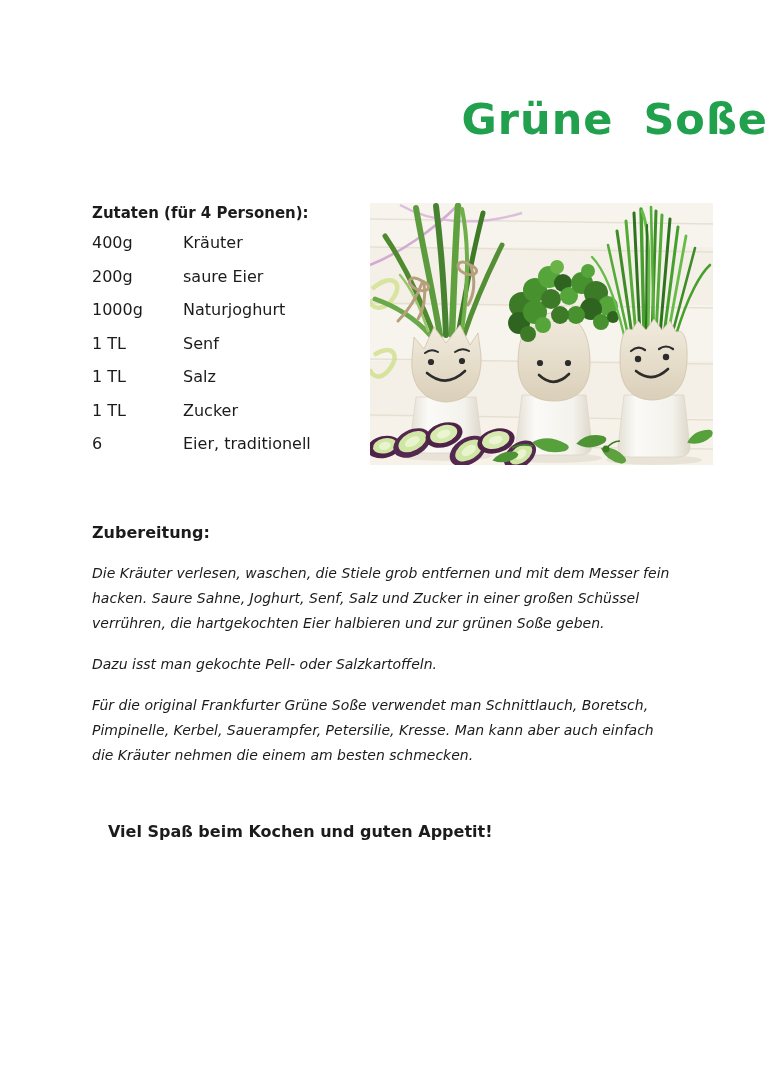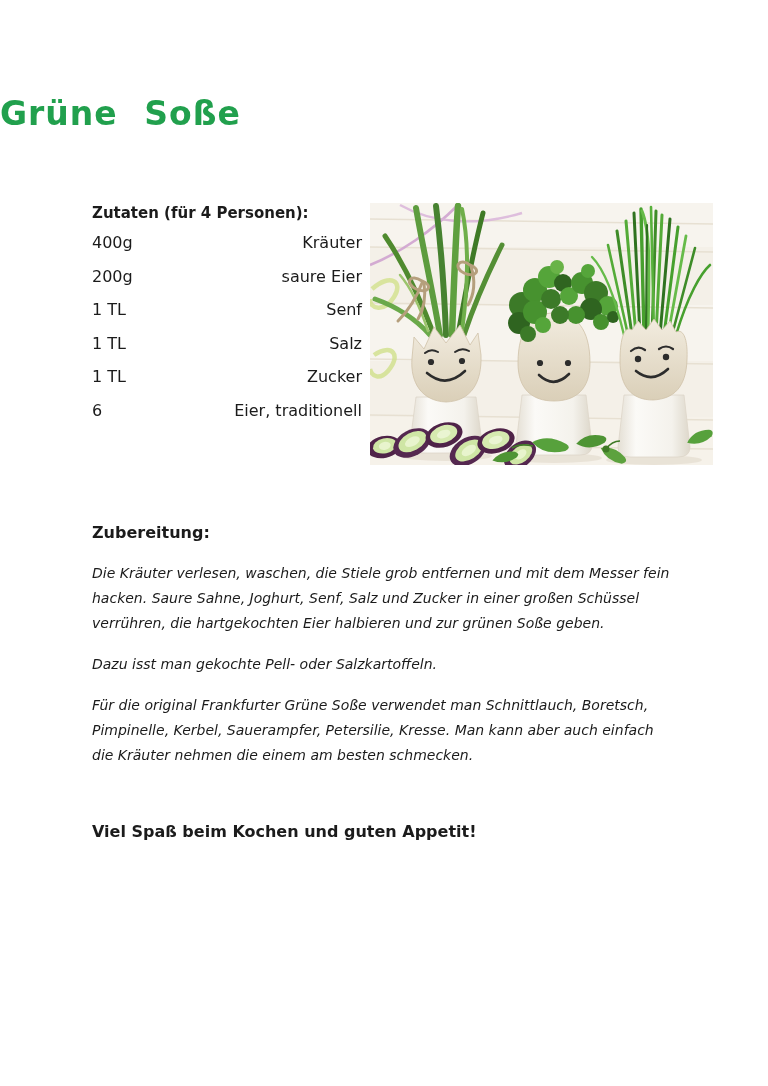--- a/index.html
+++ b/index.html
@@ -12,22 +12,22 @@
     font-family: "DejaVu Sans", sans-serif;
     color: #1b1b1b;
     overflow: hidden;
   }
   .title {
     position: absolute;
     top: 94px;
     left: 0;
     width: 100%;
     margin: 0;
-    text-align: left;
-    font-size: 33px;
+    text-align: right;
+    font-size: 43px;
     font-weight: bold;
     letter-spacing: 1px;
     word-spacing: 14px;
   }
   .ingredients {
     position: absolute;
     left: 92px;
     top: 203px;
     width: 270px;
   }
@@ -37,21 +37,20 @@
     line-height: 21px;
     margin-bottom: 8px;
     white-space: nowrap;
   }
   .ing-row {
     display: flex;
     height: 33.5px;
     align-items: flex-start;
     font-size: 16px;
     line-height: 21px;
-    justify-content: space-between;
   }
   .ing-row .qty { width: 91px; flex: 0 0 91px; }
   .ing-row .nm { white-space: nowrap; }
   .photo {
     position: absolute;
     left: 370px;
     top: 203px;
     width: 343px;
     height: 262px;
     margin: 0;
@@ -70,21 +69,21 @@
     margin: 6px 0 2px 0;
   }
   .preparation p {
     margin: 16px 0 9px 0;
     font-size: 14px;
     line-height: 25px;
     font-style: italic;
   }
   .footer-note {
     position: absolute;
-    left: 92px;
+    left: 108px;
     top: 822px;
     font-size: 16px;
     font-weight: bold;
   }
 </style>
 </head>
 <body>
 
 <div class="page">
 
@@ -93,20 +92,24 @@
   <section class="ingredients">
     <div class="ing-heading">Zutaten (für 4 Personen):</div>
 
     <div class="ing-row">
       <span class="qty">400g</span>
       <span class="nm">Kräuter</span>
     </div>
     <div class="ing-row">
       <span class="qty">200g</span>
       <span class="nm">saure Eier</span>
+    </div>
+    <div class="ing-row">
+      <span class="qty">1000g</span>
+      <span class="nm">Naturjoghurt</span>
     </div>
     <div class="ing-row">
       <span class="qty">1 TL</span>
       <span class="nm">Senf</span>
     </div>
     <div class="ing-row">
       <span class="qty">1 TL</span>
       <span class="nm">Salz</span>
     </div>
     <div class="ing-row">

